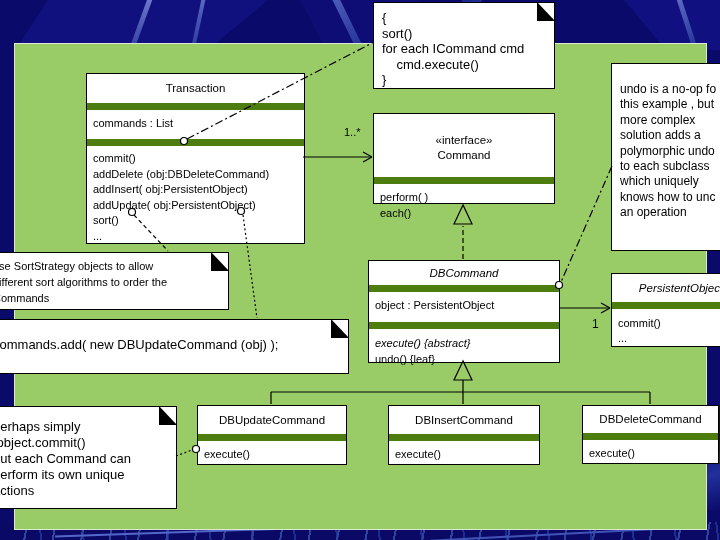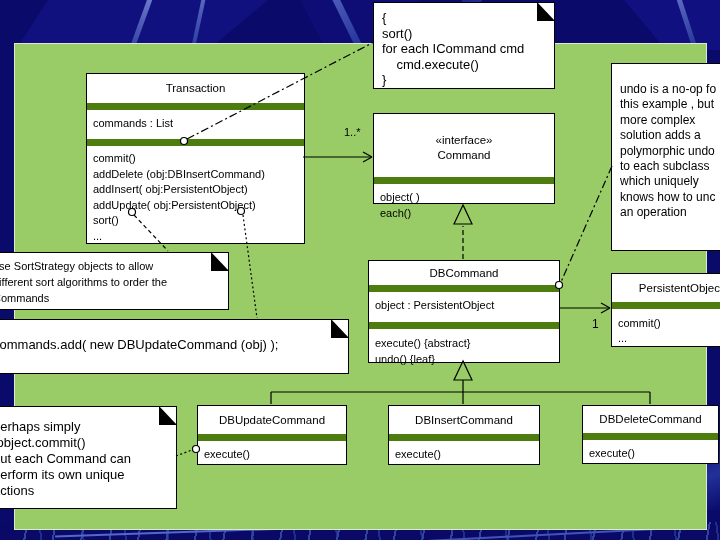--- a/index.html
+++ b/index.html
@@ -28,21 +28,21 @@
   .bl1{left:55px;top:530px;width:320px;height:2px;background:#5468cc;transform:rotate(-2deg);}
   .bl2{left:430px;top:533px;width:260px;height:2px;background:#4054b8;transform:rotate(-3deg);}
   
   .panel{position:absolute;left:14px;top:43px;width:691px;height:485px;
          background:#99cc66;border:1px solid #dcead4;}
   
   .box{position:absolute;background:#fff;border:1px solid #000;font-size:11px;line-height:normal;z-index:3;}
   .comp{overflow:hidden;}
   .comp + .comp{border-top:7px solid #4d7c0f;}
   .ctitle{text-align:center;font-size:11.5px;}
-  .it{}
+  .it{font-style:italic;}
   .m{padding-left:6px;white-space:pre;}
   
   .note{position:absolute;background:#fff;border:1px solid #000;z-index:2;}
   .fold{position:absolute;top:-1px;right:-1px;width:18px;height:19px;background:#000;
         clip-path:polygon(0 0,100% 100%,0 100%);}
   .ln{padding-left:8px;white-space:pre;}
   
   svg.conn{position:absolute;left:0;top:0;z-index:4;pointer-events:none;}
   .mult{position:absolute;z-index:5;font-size:11px;}
 </style>
@@ -69,35 +69,35 @@
 
   <div class="panel"></div>
 
   <div class="box" style="left:86px;top:73px;width:217px;height:169px">
     <div class="comp ctitle" style="height:29px;line-height:29px">Transaction</div>
     <div class="comp" style="height:29px">
       <div class="m" style="padding-top:7px">commands : List</div>
     </div>
     <div class="comp" style="height:108px;padding-top:5px;line-height:15.5px">
       <div class="m">commit()</div>
-      <div class="m">addDelete (obj:DBInsertCommand)</div>
+      <div class="m">addDelete (obj:DBDeleteCommand)</div>
       <div class="m">addInsert( obj:PersistentObject)</div>
       <div class="m">addUpdate( obj:PersistentObject)</div>
       <div class="m">sort()</div>
       <div class="m">...</div>
     </div>
   </div>
 
   <div class="box" style="left:373px;top:113px;width:180px;height:89px">
     <div class="comp ctitle" style="height:44px;padding-top:19px;line-height:15px">
       <div>«interface»</div>
       <div>Command</div>
     </div>
     <div class="comp" style="height:43px;padding-top:5px;line-height:16px">
-      <div class="m">object( )</div>
+      <div class="m">perform( )</div>
       <div class="m">each()</div>
     </div>
   </div>
 
   <div class="box" style="left:368px;top:260px;width:190px;height:101px">
     <div class="comp ctitle it" style="height:24px;line-height:24px">DBCommand</div>
     <div class="comp" style="height:30px">
       <div class="m" style="padding-top:7px">object : PersistentObject</div>
     </div>
     <div class="comp" style="height:43px;padding-top:6px;line-height:16px">

